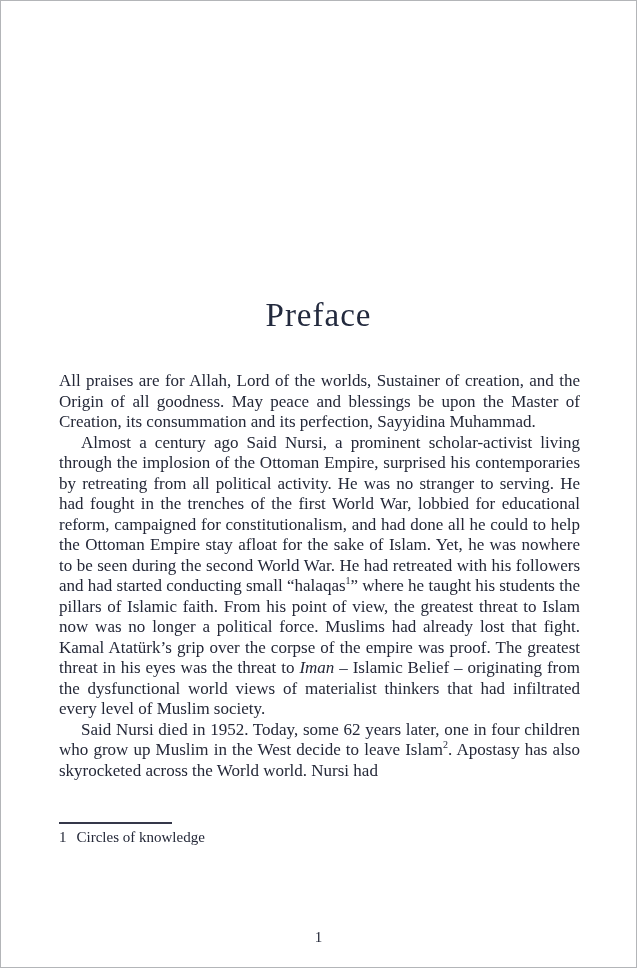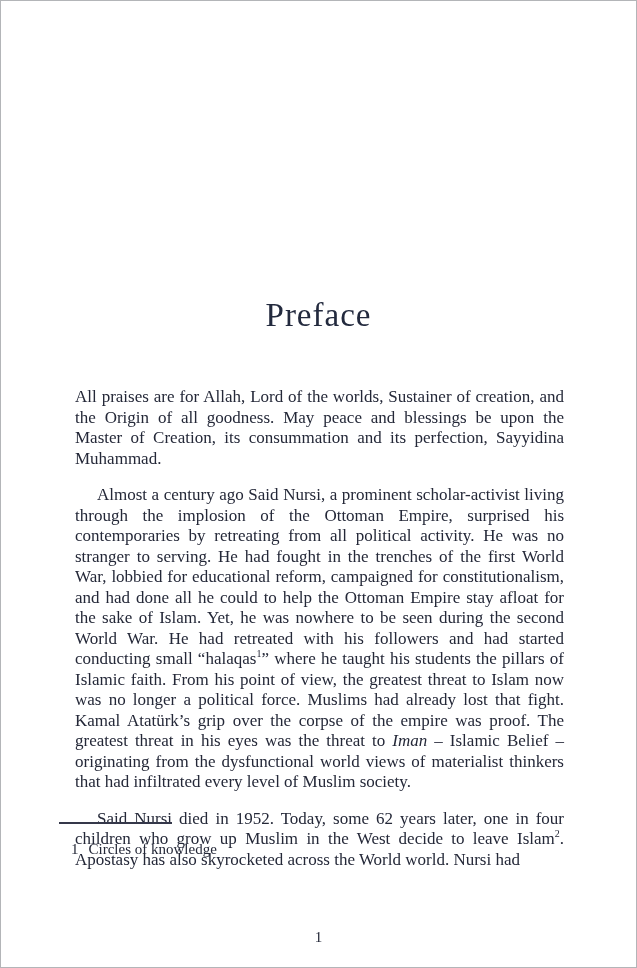--- a/index.html
+++ b/index.html
@@ -34,21 +34,21 @@
     position: absolute;
     top: 370px;
     left: 58px;
     width: 521px;
     font-size: 17px;
     line-height: 20.5px;
     text-align: justify;
     color: #242838;
   }
   .body-text p {
-    margin: 16px;
+    margin: 0;
     padding: 0;
   }
   .body-text p.indent {
     text-indent: 22px;
   }
   .seg-sup {
     font-size: 10px;
     vertical-align: super;
     line-height: 0;
   }
@@ -69,21 +69,21 @@
     top: 827px;
     left: 58px;
     width: 521px;
     font-size: 15px;
     line-height: 19.5px;
     text-align: justify;
     overflow-wrap: break-word;
     color: #242838;
   }
   .footnotes p {
-    margin: 12px;
+    margin: 0;
     padding: 0;
   }
   .fn-num {
     display: inline-block;
     margin-right: 10px;
   }
   .page-number {
     position: absolute;
     top: 928px;
     left: 0;

